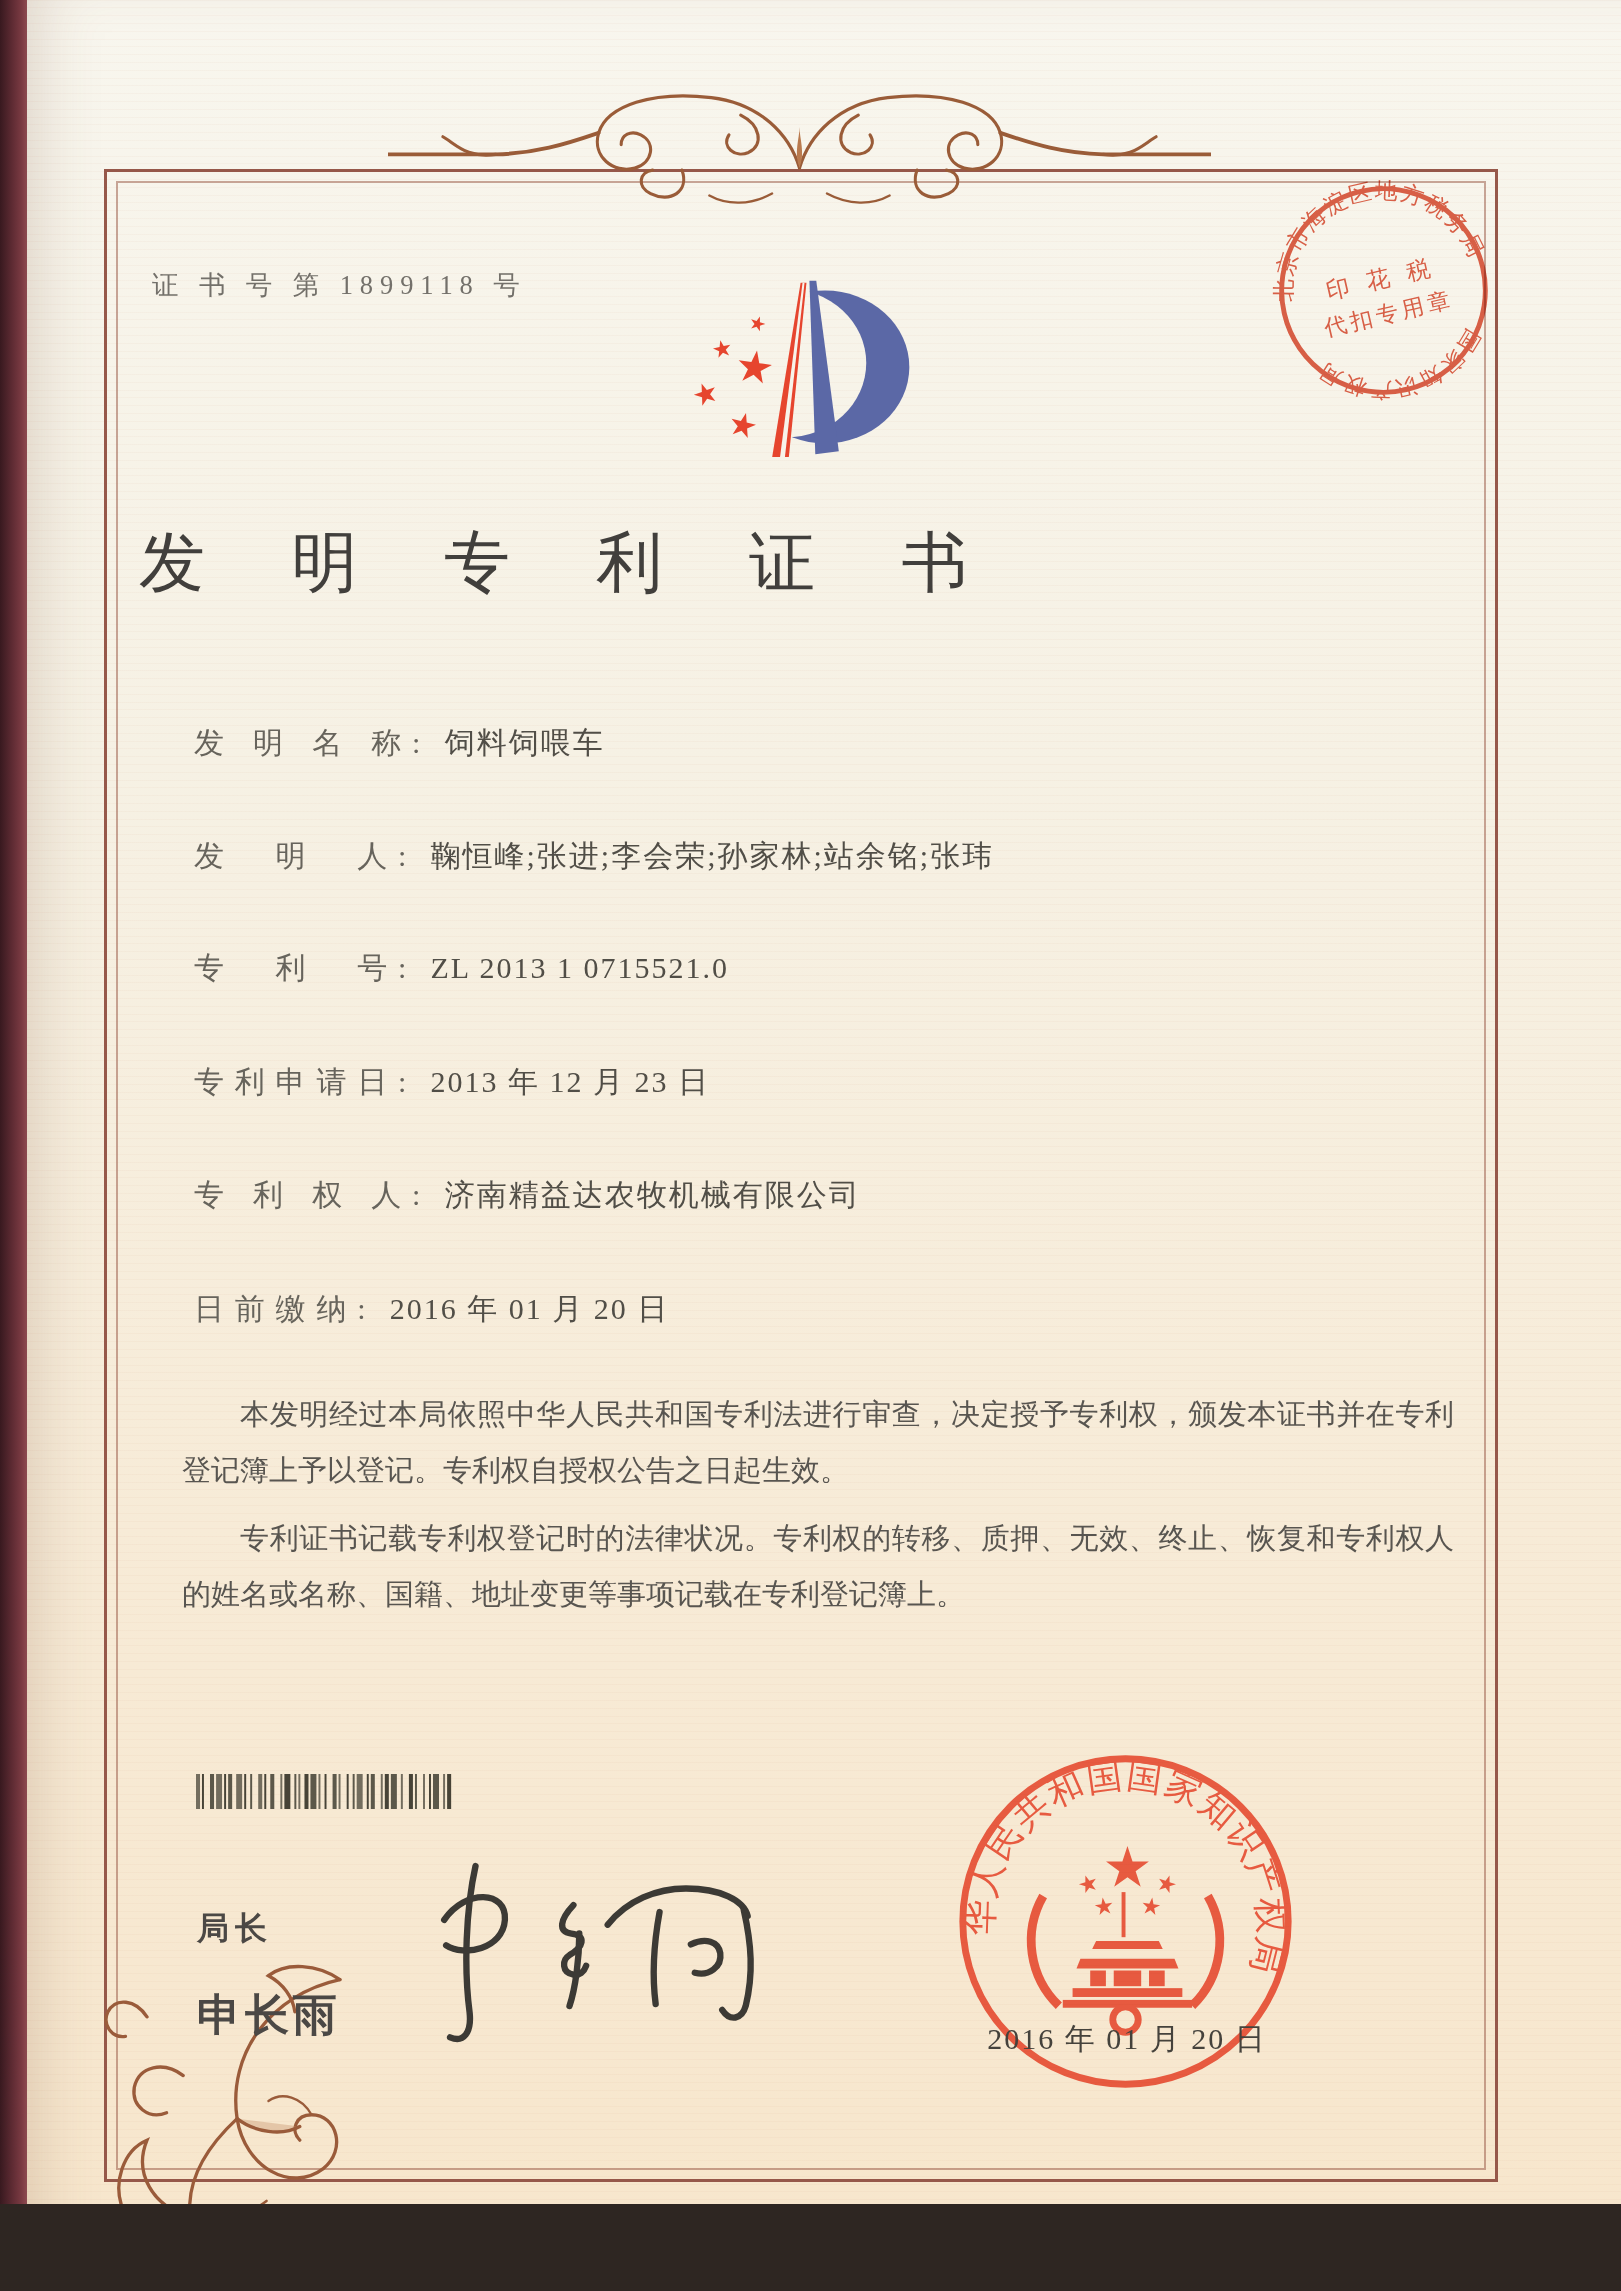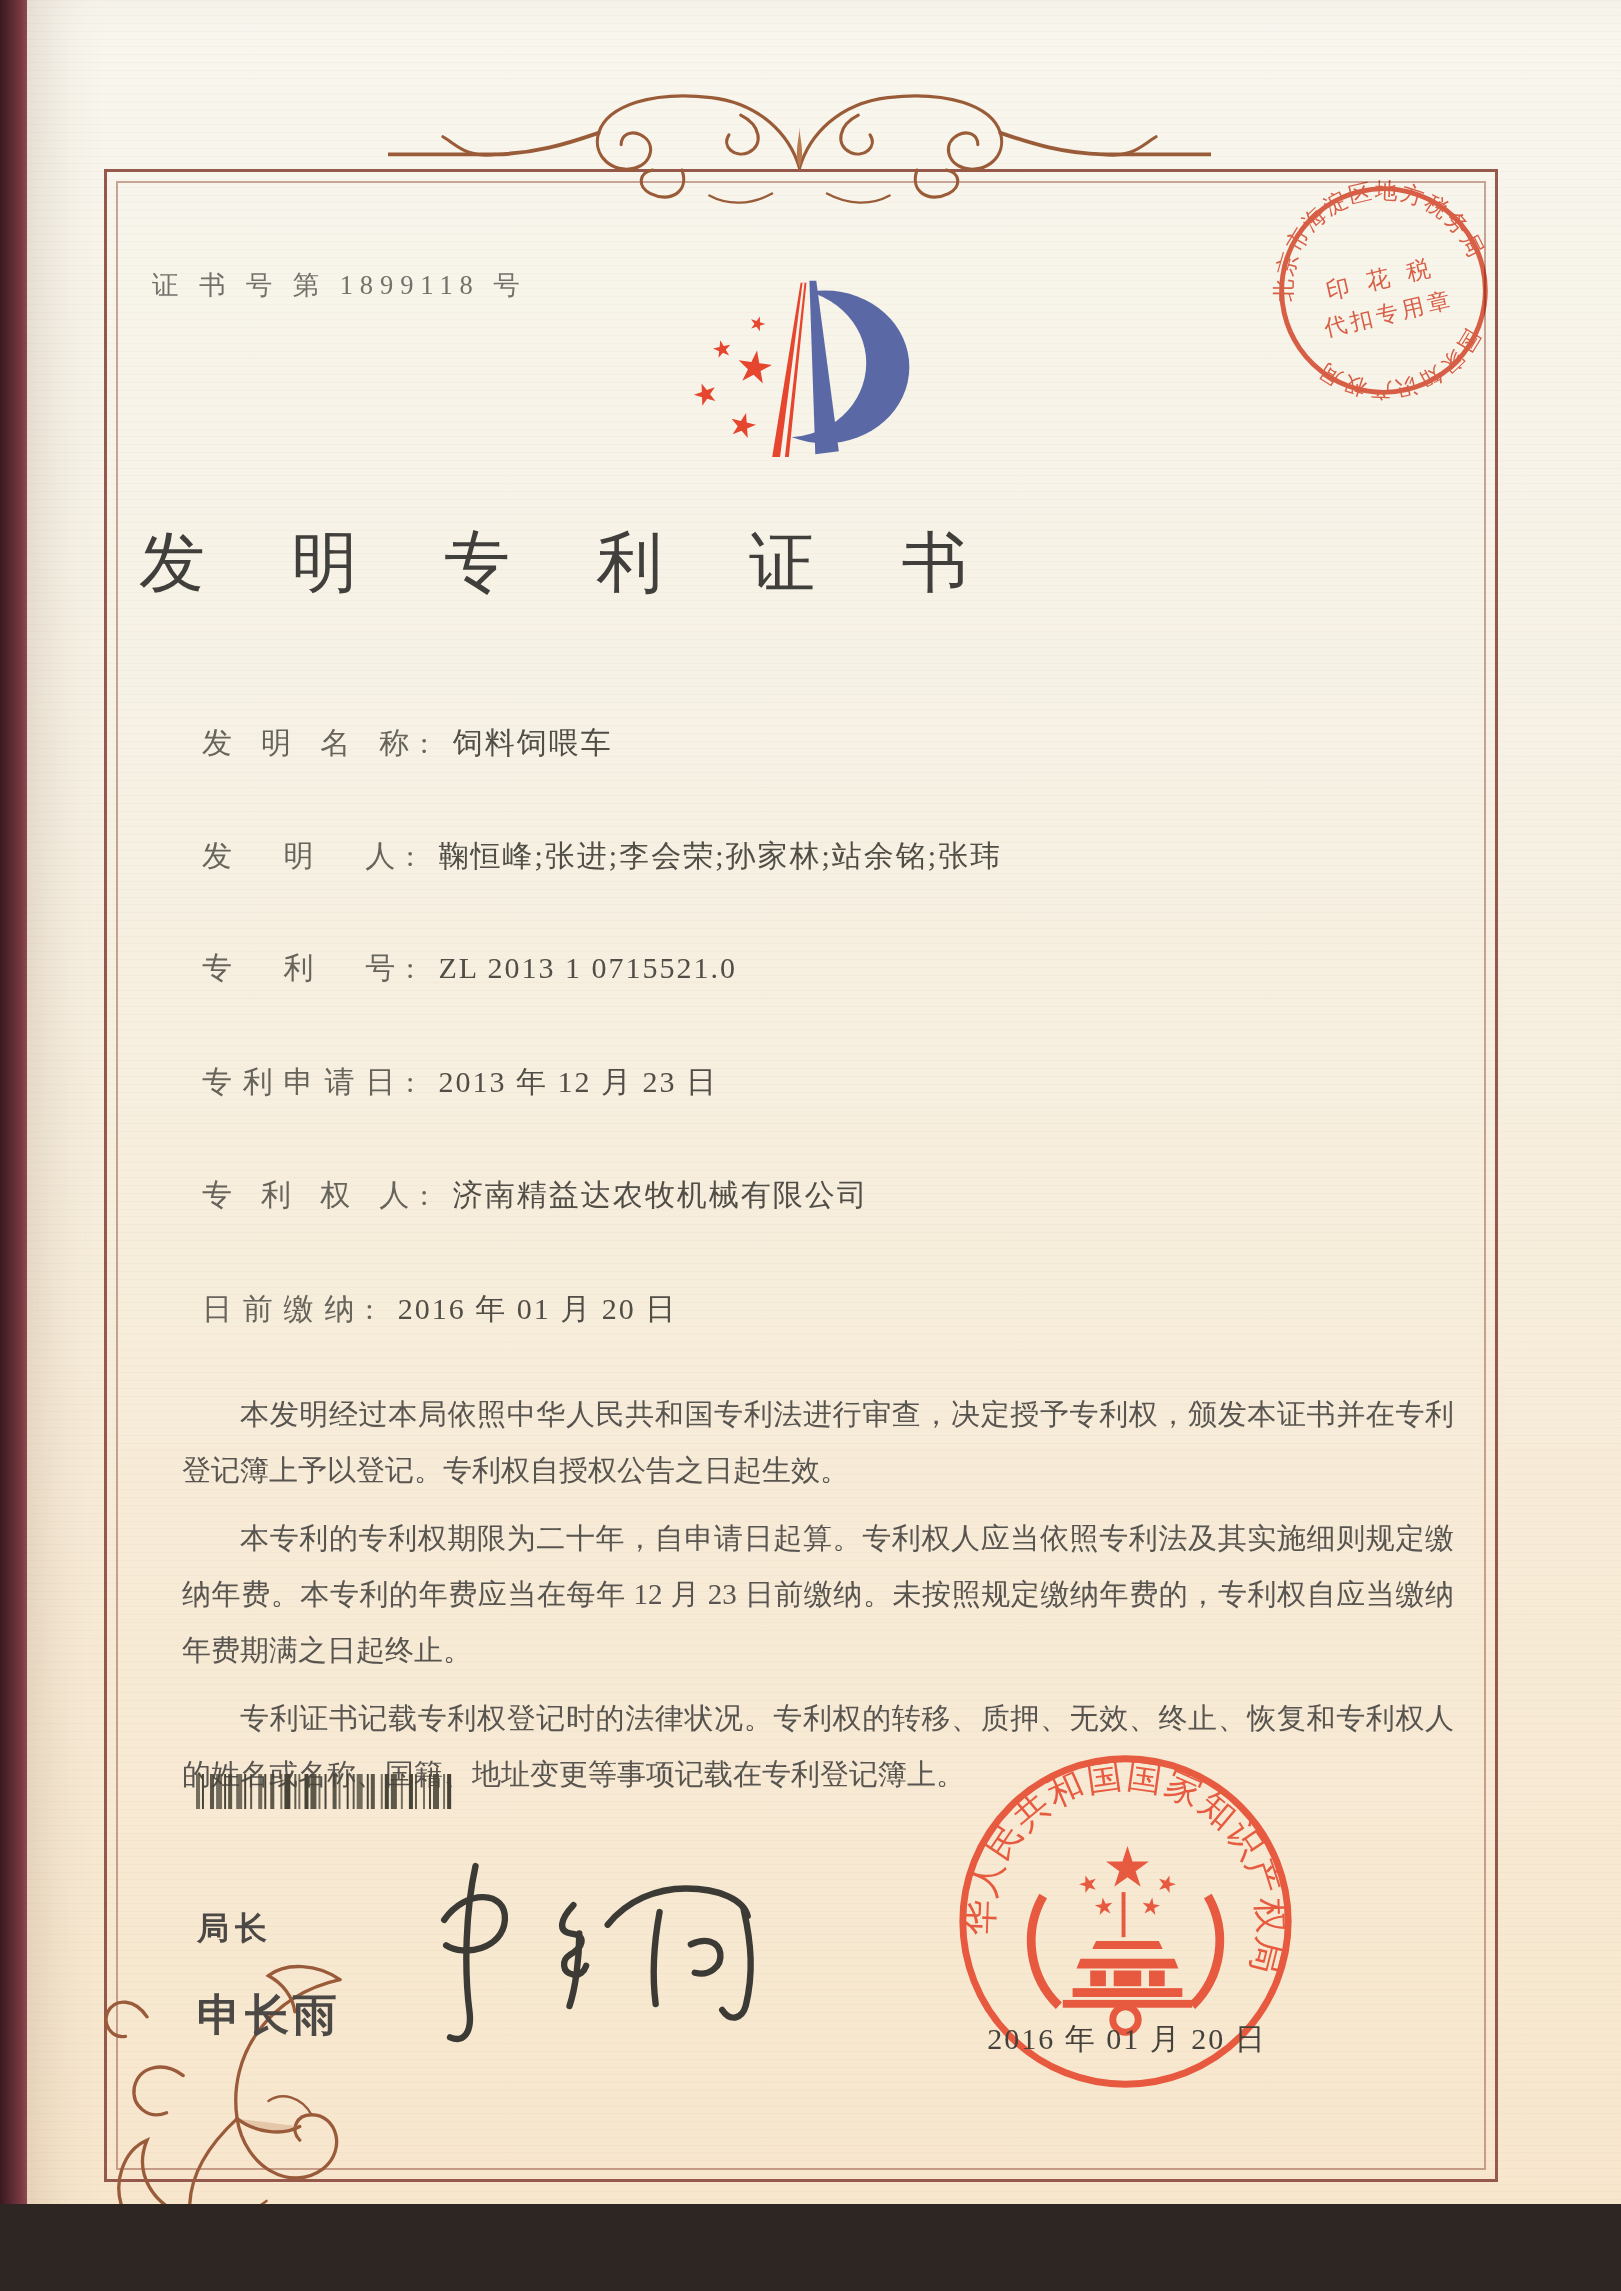--- a/index.html
+++ b/index.html
@@ -24,21 +24,21 @@
     border:3.9px solid #96584a;}
   .frame-inner{position:absolute;inset:8.8px;border:2px solid rgba(158,96,78,.55);}
   .ornament{position:absolute;pointer-events:none;}
   
   .cert-no{position:absolute;left:152px;top:267px;font-size:26.5px;letter-spacing:6.9px;
     color:#73706a;}
   .title{position:absolute;left:104px;top:518px;width:1388px;
     font-size:66px;color:#413f3c;letter-spacing:35px;text-indent:35px;font-weight:500;}
   
   .fields{position:absolute;left:186px;top:723px;width:1294px;}
-  .frow{position:absolute;left:16px;font-size:30px;white-space:nowrap;}
+  .frow{position:absolute;left:8px;font-size:30px;white-space:nowrap;}
   .frow .lab{color:#67645c;letter-spacing:10.8px;}
   .frow .val{color:#514e47;letter-spacing:2px;margin-left:5.9px;}
   .frow.r0{top:0px}.frow.r1{top:113px}.frow.r2{top:225px}
   .frow.r3{top:339px}.frow.r4{top:452px}.frow.r5{top:566px}
   
   .bodytext{position:absolute;left:170px;top:1374px;width:1296px;
     font-size:29px;line-height:56px;color:#585550;text-align:justify;}
   .bodytext p{margin:12px;text-indent:2em;}
   
   .barcode{position:absolute;left:196px;top:1774px;width:388px;height:35px;}
@@ -170,21 +170,20 @@
       <span class="val">济南精益达农牧机械有限公司</span>
     </div>
     <div class="frow r5">
       <span class="lab">日前缴纳:</span>
       <span class="val">2016 年 01 月 20 日</span>
     </div>
   </div>
 
   <div class="bodytext">
     <p>本发明经过本局依照中华人民共和国专利法进行审查，决定授予专利权，颁发本证书并在专利登记簿上予以登记。专利权自授权公告之日起生效。</p>
-    <p>本专利的专利权期限为二十年，自申请日起算。专利权人应当依照专利法及其实施细则规定缴纳年费。本专利的年费应当在每年 12 月 23 日前缴纳。未按照规定缴纳年费的，专利权自应当缴纳年费期满之日起终止。</p>
     <p>专利证书记载专利权登记时的法律状况。专利权的转移、质押、无效、终止、恢复和专利权人的姓名或名称、国籍、地址变更等事项记载在专利登记簿上。</p>
   </div>
 
   <svg class="barcode" viewBox="0 0 396 36" preserveAspectRatio="none">
     <g id="barcode-bars" fill="#474337">
         <rect x="0.0" y="0" width="4.1" height="36" opacity="0.75"></rect>
         <rect x="6.1" y="0" width="2.0" height="36" opacity="1.00"></rect>
         <rect x="14.3" y="0" width="4.1" height="36" opacity="0.88"></rect>
         <rect x="20.5" y="0" width="6.1" height="36" opacity="0.75"></rect>
         <rect x="28.7" y="0" width="2.0" height="36" opacity="1.00"></rect>

